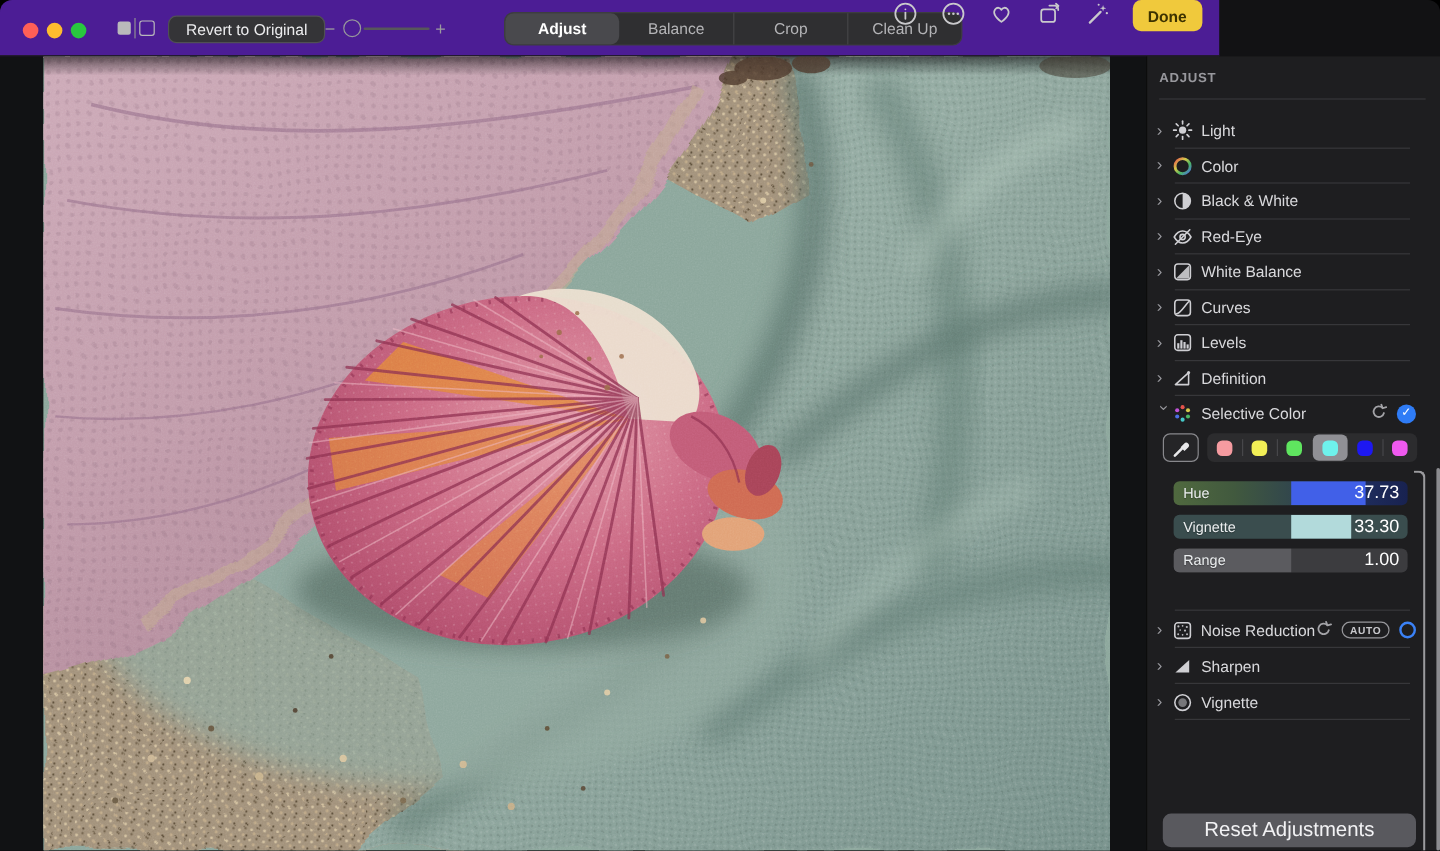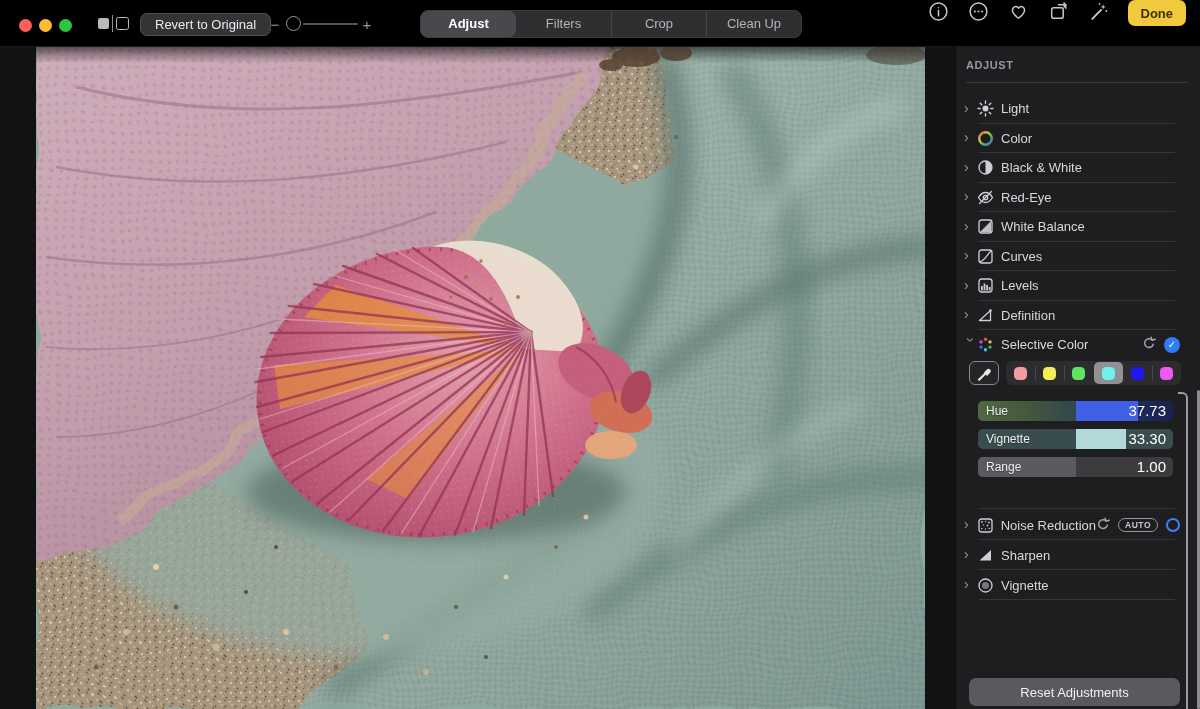--- a/index.html
+++ b/index.html
@@ -1,21 +1,21 @@
 <!DOCTYPE html>
 <html><head>
 <meta charset="utf-8">
 <style>
   html,body{margin:0;padding:0;background:#000;}
   *{box-sizing:border-box;}
   body{font-family:"Liberation Sans","DejaVu Sans",sans-serif;-webkit-font-smoothing:antialiased;}
   .window{position:relative;width:1200px;height:709px;background:#121214;overflow:hidden;border-radius:10px 10px 0 0;}
 
   
-  .toolbar{position:absolute;left:0;top:0;width:1200px;height:47px;background:#000000;border-bottom:1px solid #1a1a1a;}
+  .toolbar{position:absolute;left:0;top:0;width:1016px;height:47px;background:#4c1d95;border-bottom:1px solid #1a1a1a;}
   .traffic{position:absolute;left:19px;top:19px;display:flex;gap:7px;}
   .tl{width:13px;height:13px;border-radius:50%;}
   .tl.red{background:#ff5f57;}          .tl.yellow{background:#febc2e;}        .tl.green{background:#29c73f;}
   .layoutbtn{position:absolute;left:98px;top:15px;width:34px;height:17px;display:flex;align-items:center;}
   .lb-fill{width:11px;height:11px;background:#b9b9bb;border-radius:2px;}
   .lb-bar{width:1px;height:17px;background:#8f8f92;margin:0 3px;}
   .lb-out{width:13px;height:13px;border:1.5px solid #b9b9bb;border-radius:2.5px;}
   .revert{position:absolute;left:140px;top:13px;height:23px;padding:0 14px;background:#343437;border:1px solid #505054;border-radius:7px;color:#ececee;font-size:13px;line-height:21px;}
   .zoomctl{position:absolute;left:268px;top:13px;height:22px;display:flex;align-items:center;color:#9b9b9e;}
   .zo,.zi{font-size:15px;width:14px;text-align:center;cursor:default;}
@@ -76,21 +76,21 @@
   .sl-sat .s-fill{left:50%;width:9%;background:#7fd9da;}
   .sl-lum{background:#3a4d4e;}
   .sl-lum .s-fill{left:50%;width:26%;background:#b2dadb;}
   .sl-range{background:#3c3c3f;}
   .sl-range .s-fill{left:0;width:50%;background:#5b5b5f;}
 
   .tools2{position:absolute;left:0;top:463px;right:0;}
   .tools2 .row{height:30px;}
   .sep-above{position:absolute;left:23px;right:25px;top:461px;height:1px;background:#37373a;}
 
-  .reset{position:absolute;left:13px;right:20px;top:631px;height:28px;background:#59595e;border:none;border-radius:7px;color:#f2f2f4;font-size:13px;}
+  .reset{position:absolute;left:13px;right:20px;top:631px;height:28px;background:#59595e;border:none;border-radius:7px;color:#f2f2f4;font-size:17px;}
 
   .bracket{position:absolute;left:222px;top:345px;width:10px;height:317px;border-top:2px solid #9b9b9e;border-right:2px solid #9b9b9e;border-top-right-radius:6px;}
   .edgebar{position:absolute;left:241px;top:343px;width:2.5px;height:319px;background:#8c8c90;border-radius:2px;}
 </style>
 </head>
 <body>
 
 <div class="window">
 
   <header class="toolbar">
@@ -108,21 +108,21 @@
     <div class="zoomctl">
       <span class="zo">−</span>
       <div class="ztrack">
         <span class="zthumb"></span>
         <span class="zline"></span>
       </div>
       <span class="zi">+</span>
     </div>
     <nav class="tabs">
       <div class="tab active">Adjust</div>
-      <div class="tab">Filters</div>
+      <div class="tab">Balance</div>
       <div class="tab div">Crop</div>
       <div class="tab div">Clean Up</div>
     </nav>
     <div class="tbright">
       <span class="tbicon">
         <svg width="21" height="21" viewBox="0 0 20 20">
             <circle cx="10" cy="10" r="8"></circle>
             <circle cx="10" cy="6.4" r="0.7" fill="#c9c9cc" stroke="none"></circle>
             <path d="M10,9 L10,14"></path>
           </svg>

